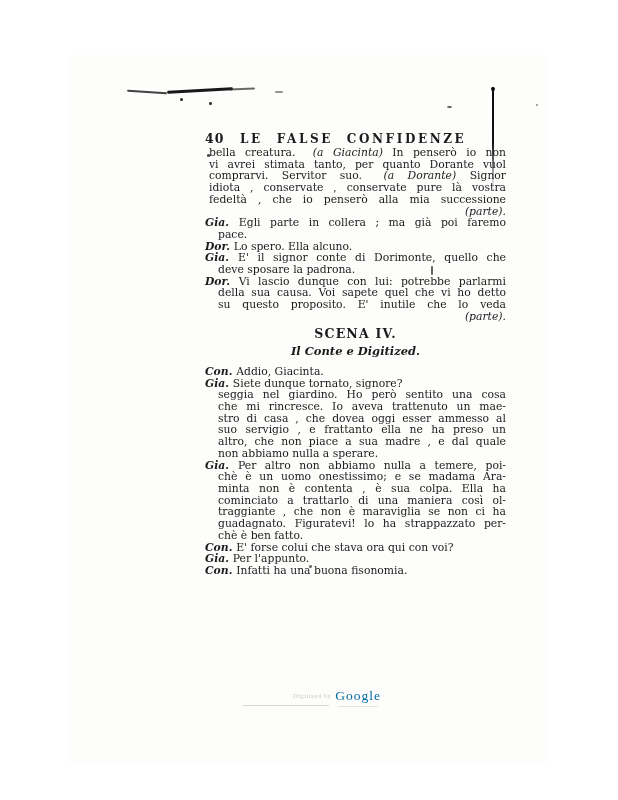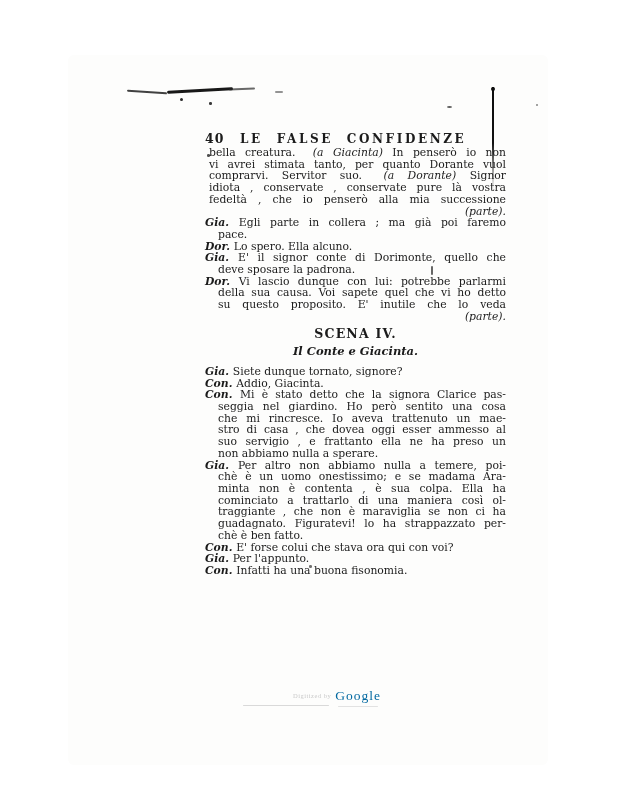--- a/index.html
+++ b/index.html
@@ -140,33 +140,33 @@
         <div class="line"><span class="sp">Gia. </span><span>E' il signor conte di Dorimonte, quello che</span></div>
         <div class="line wrap last"><span>deve sposare la padrona.</span></div>
       </div>
       <div class="block dialogue">
         <div class="line"><span class="sp">Dor. </span><span>Vi lascio dunque con lui: potrebbe parlarmi</span></div>
         <div class="line wrap"><span>della sua causa. Voi sapete quel che vi ho detto</span></div>
         <div class="line wrap"><span>su questo proposito. E' inutile che lo veda</span></div>
         <div class="tail">(parte).</div>
       </div>
       <div class="scene-heading">SCENA IV.</div>
-      <div class="scene-subtitle">Il Conte e Giacinta.</div>
+      <div class="scene-subtitle">Il Conte e Digitized.</div>
+      <div class="block dialogue">
+        <div class="line last"><span class="sp">Con. </span><span>Addio, Giacinta.</span></div>
+      </div>
       <div class="block dialogue">
         <div class="line last"><span class="sp">Gia. </span><span>Siete dunque tornato, signore?</span></div>
       </div>
       <div class="block dialogue">
-        <div class="line last"><span class="sp">Con. </span><span>Addio, Giacinta.</span></div>
-      </div>
-      <div class="block dialogue">
-        <div class="line"><span class="sp">Con. </span><span>Mi è stato detto che la signora Clarice pas-</span></div>
         <div class="line wrap"><span>seggia nel giardino. Ho però sentito una cosa</span></div>
         <div class="line wrap"><span>che mi rincresce. Io aveva trattenuto un mae-</span></div>
         <div class="line wrap"><span>stro di casa , che dovea oggi esser ammesso al</span></div>
         <div class="line wrap"><span>suo servigio , e frattanto ella ne ha preso un</span></div>
+        <div class="line wrap"><span>altro, che non piace a sua madre , e dal quale</span></div>
         <div class="line wrap last"><span>non abbiamo nulla a sperare.</span></div>
       </div>
       <div class="block dialogue">
         <div class="line"><span class="sp">Gia. </span><span>Per altro non abbiamo nulla a temere, poi-</span></div>
         <div class="line wrap"><span>chè è un uomo onestissimo; e se madama Ara-</span></div>
         <div class="line wrap"><span>minta non è contenta , è sua colpa. Ella ha</span></div>
         <div class="line wrap"><span>cominciato a trattarlo di una maniera così ol-</span></div>
         <div class="line wrap"><span>traggiante , che non è maraviglia se non ci ha</span></div>
         <div class="line wrap"><span>guadagnato. Figuratevi! lo ha strappazzato per-</span></div>
         <div class="line wrap last"><span>chè è ben fatto.</span></div>

